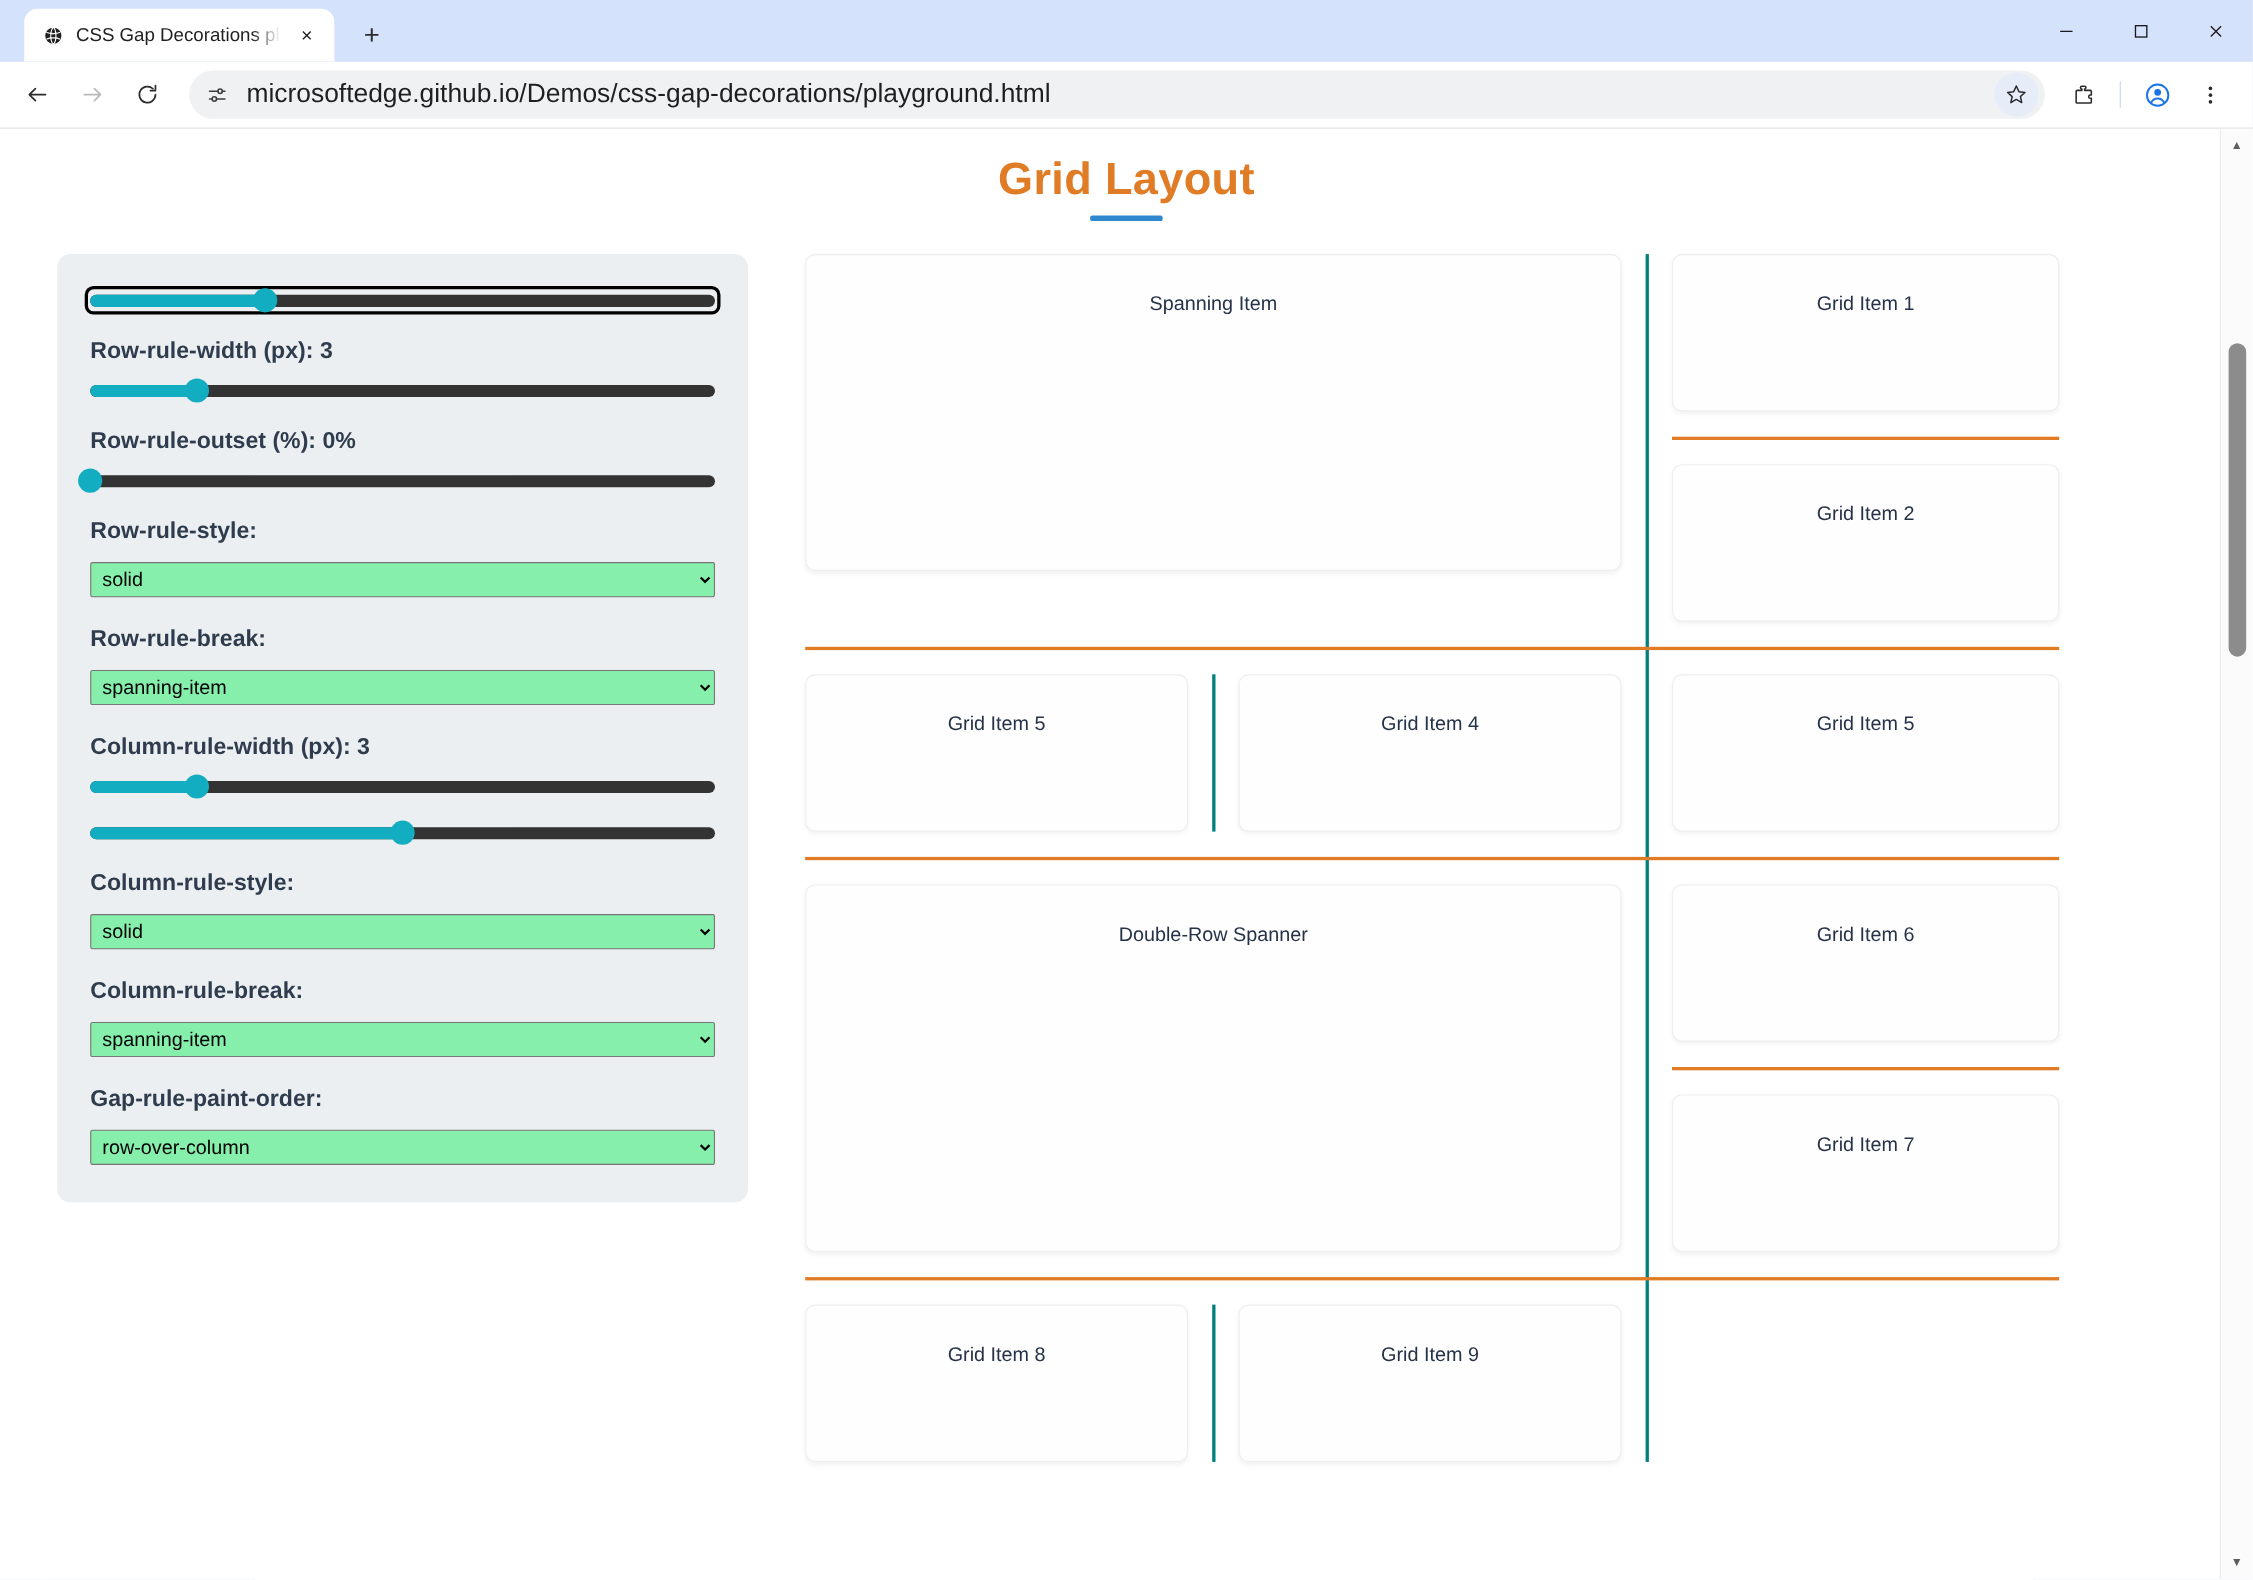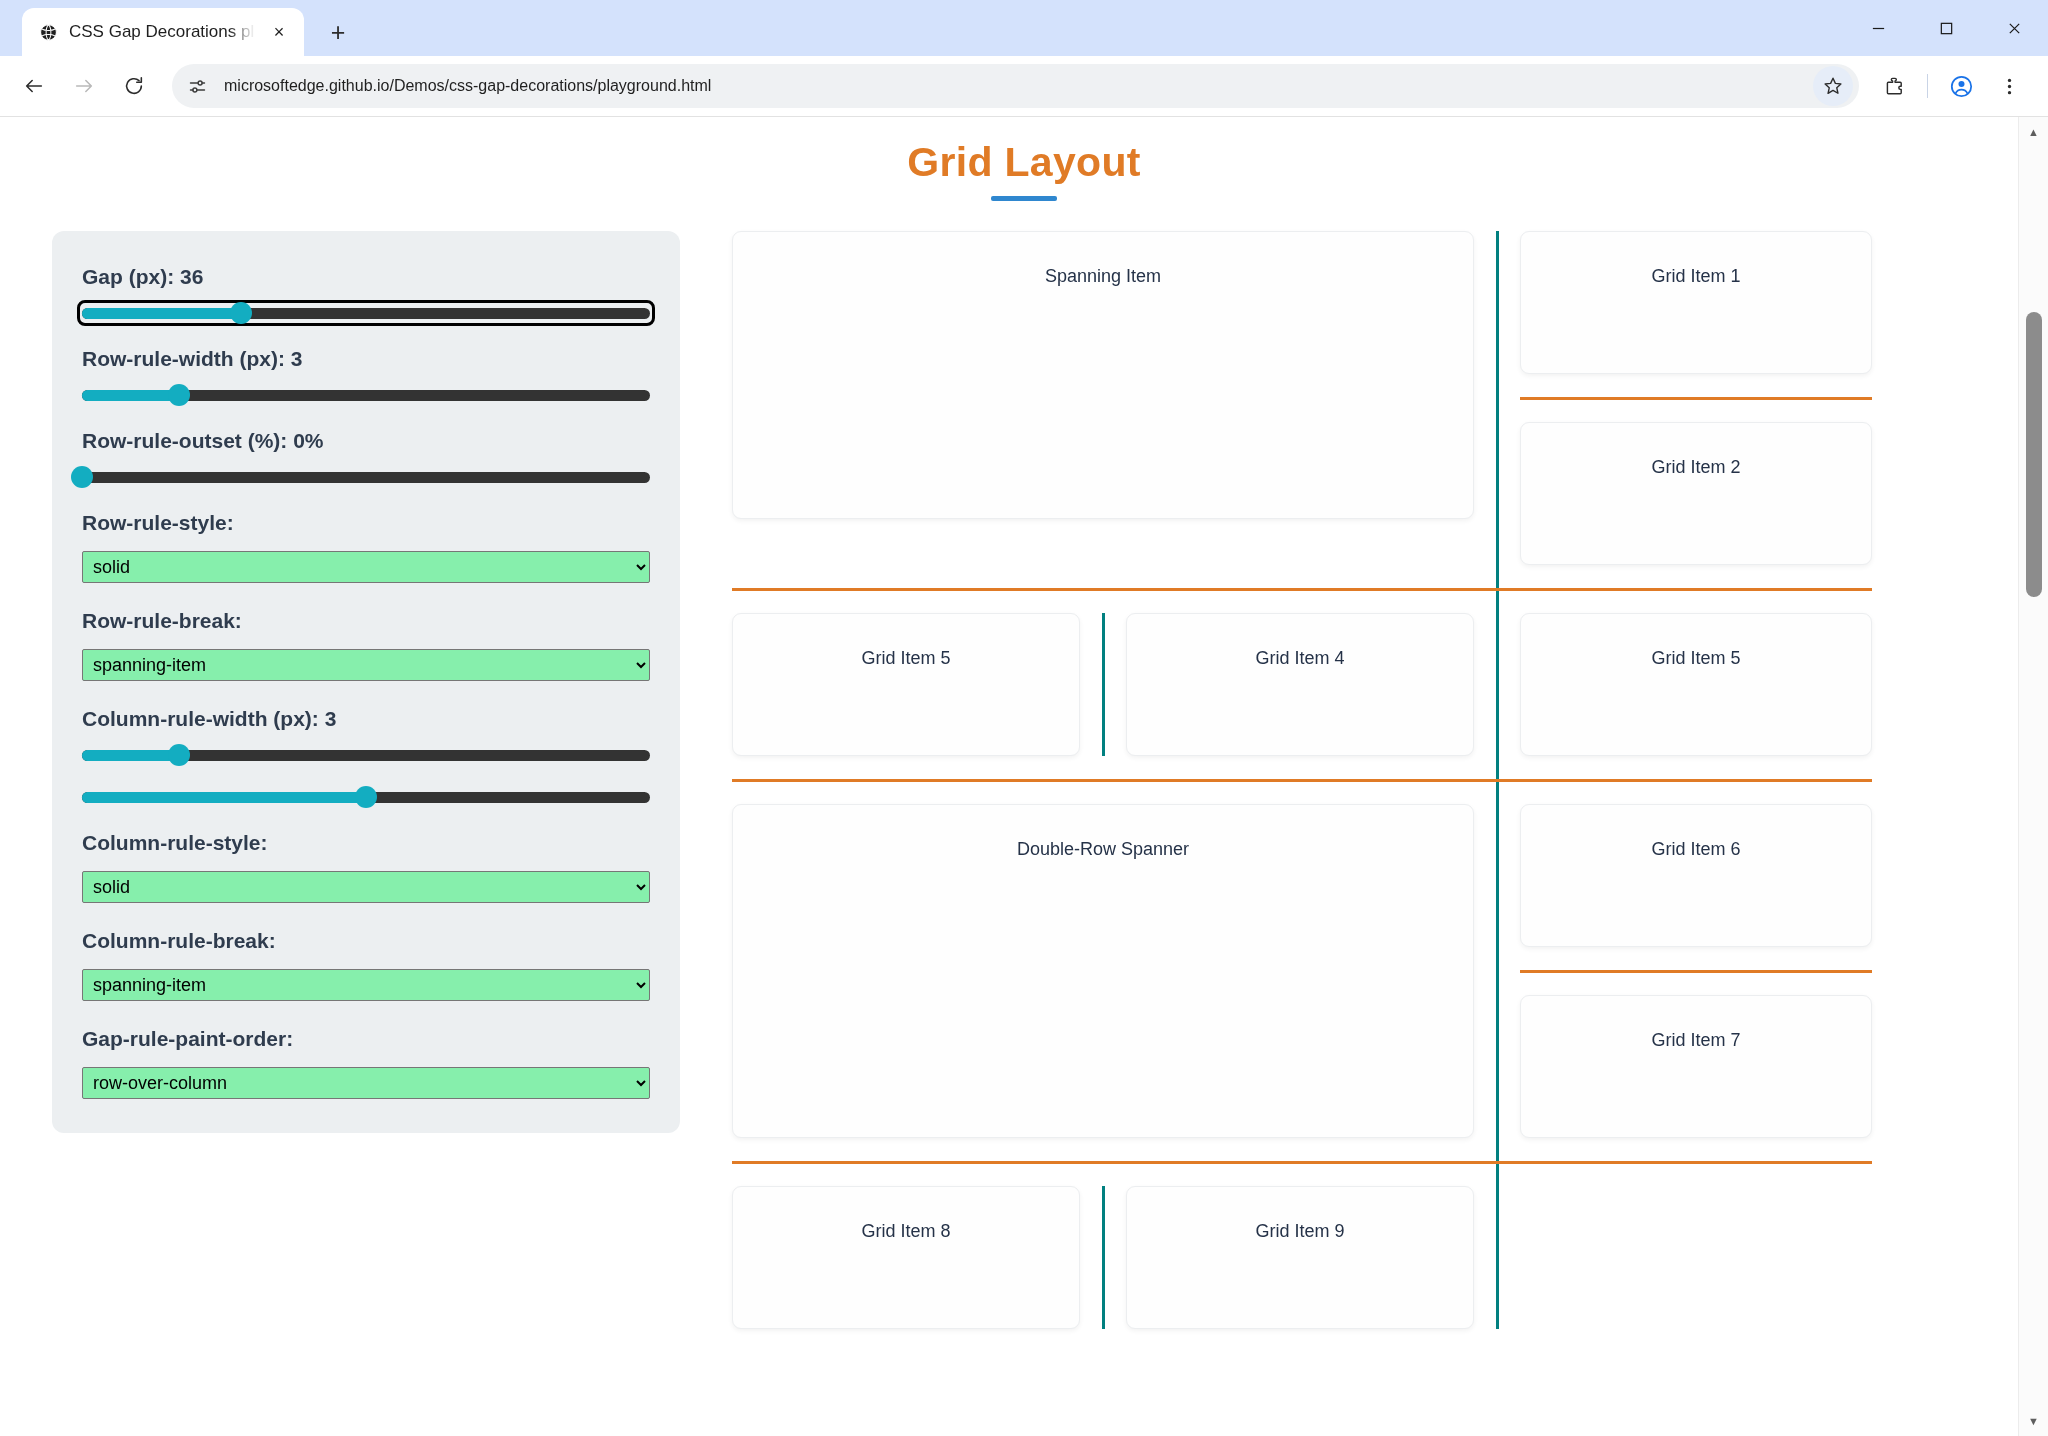--- a/index.html
+++ b/index.html
@@ -121,21 +121,21 @@
     gap: 10px;
   }
   .omni-icon {
     width: 34px; height: 34px;
     display: flex; align-items: center; justify-content: center;
     border-radius: 50%;
     cursor: pointer;
   }
   .omni-url {
     flex: 1 1 auto;
-    font-size: 16px;
+    font-size: 24px;
     color: #1f1f1f;
     white-space: nowrap;
     overflow: hidden;
   }
   .omni-right { display: flex; align-items: center; }
   .star-btn {
     width: 40px; height: 40px;
     display: flex; align-items: center; justify-content: center;
     border-radius: 50%;
     background: #e6edf8;
@@ -447,21 +447,20 @@
     <div class="page">
       <div class="page-inner">
 
         <h1 class="page-title">Grid Layout</h1>
         <div class="title-underline"></div>
 
         <div class="layout">
 
           <div class="controls">
               <div class="ctrl">
-                <label class="ctrl-label">Gap (px): 36</label>
                 <div class="slider focused">
                   <div class="slider-track"></div>
                   <div class="slider-fill" style="width: 28%;"></div>
                   <div class="slider-thumb" style="left: 28%;"></div>
                 </div>
               </div>
               <div class="ctrl">
                 <label class="ctrl-label">Row-rule-width (px): 3</label>
                 <div class="slider">
                   <div class="slider-track"></div>

